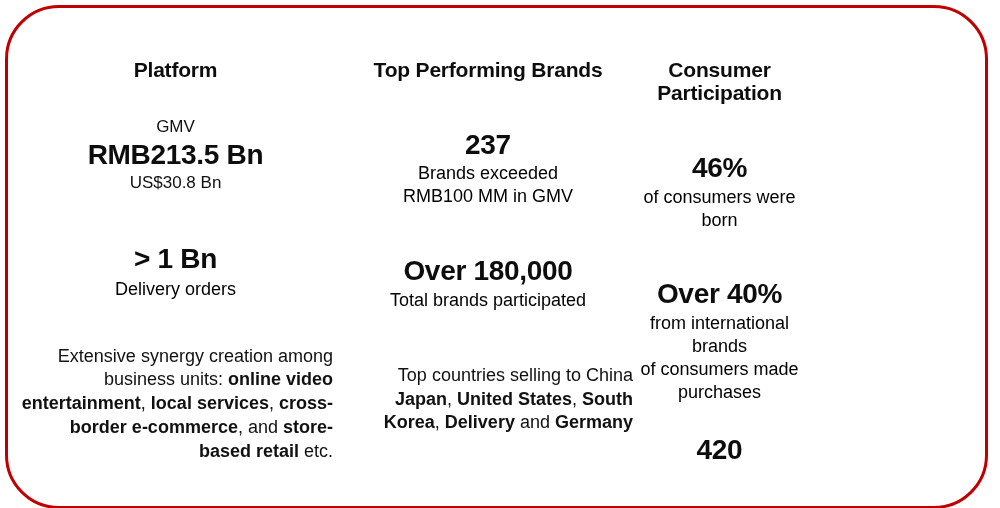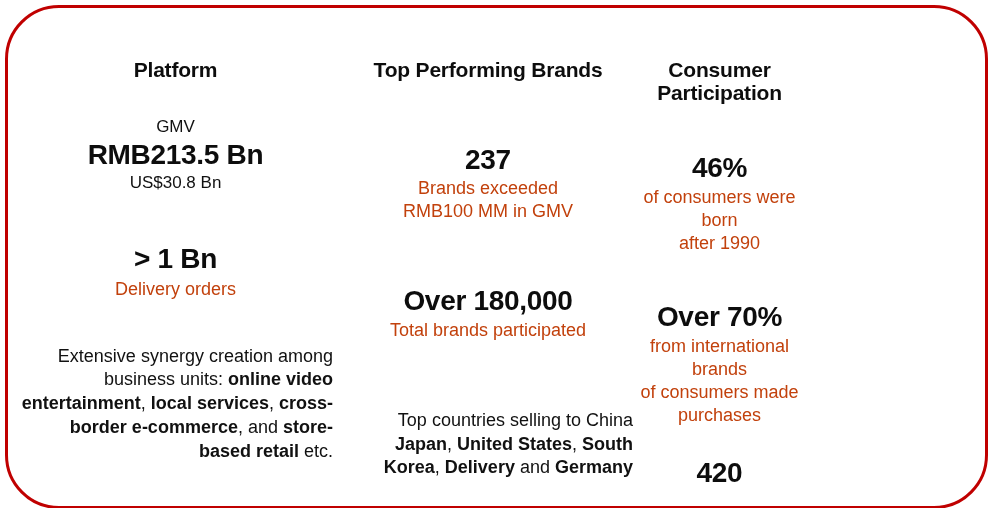--- a/index.html
+++ b/index.html
@@ -49,21 +49,21 @@
     padding: 0 18px;
   }
 
   .column {
     box-sizing: border-box;
     display: flex;
     flex-direction: column;
     align-items: center;
   }
   .col-1 { width: 322px; margin-left: 0px; }
-  .col-2 { width: 310px; margin-left: 10px; gap: 15px; }
+  .col-2 { width: 310px; margin-left: 10px; }
   .col-3 { width: 330px; margin-left: 4px; }
 
   .col-header {
     font-size: 21px;
     font-weight: bold;
     letter-spacing: -0.2px;
     text-align: center;
     color: #0d0d0d;
     margin-top: 58px;
     line-height: 1.1;
@@ -78,21 +78,21 @@
     font-size: 28px;
     font-weight: bold;
     letter-spacing: -0.3px;
     line-height: 1.12;
     color: #0d0d0d;
   }
   .sub {
     font-size: 18px;
     font-weight: normal;
     line-height: 1.28;
-    color: #c2410c;
+    color: #000000;
   }
   .tiny {
     font-size: 17px;
     font-weight: normal;
     line-height: 1.2;
     color: #111111;
   }
 
   .para {
     font-size: 18px;
@@ -171,25 +171,24 @@
         <div class="para"><span>Top countries selling to China </span><b>Japan</b><span>, </span><b>United States</b><span>, </span><b>South Korea</b><span>, </span><b>Delivery</b><span> and </span><b>Germany</b></div>
       </div>
     </div>
 
     <div class="column col-3">
       <div class="col-header">Consumer Participation</div>
 
       <div class="block c3-b1">
         <div class="big">46%</div>
         <div class="sub">of consumers were born</div>
-        <div class="sub">after 1990</div>
       </div>
 
       <div class="block c3-b2">
-        <div class="big">Over 70%</div>
+        <div class="big">Over 40%</div>
         <div class="sub">from international brands</div>
         <div class="sub">of consumers made purchases</div>
       </div>
 
       <div class="block c3-b3">
         <div class="big">420</div>
       </div>
     </div>
 
   </div>

